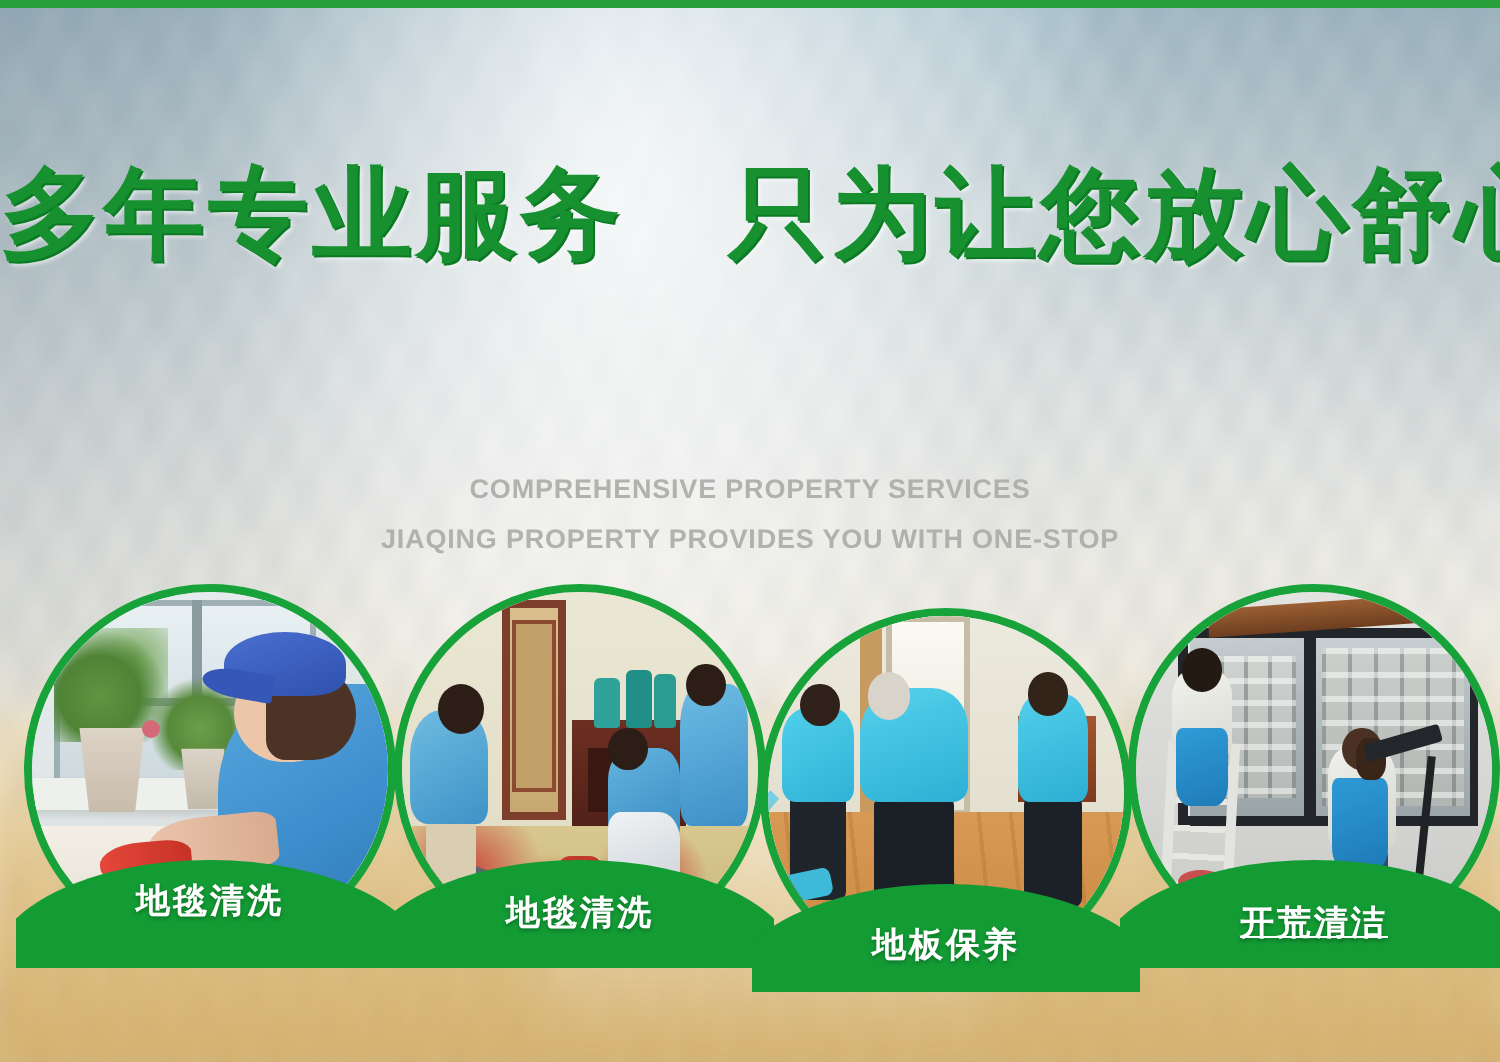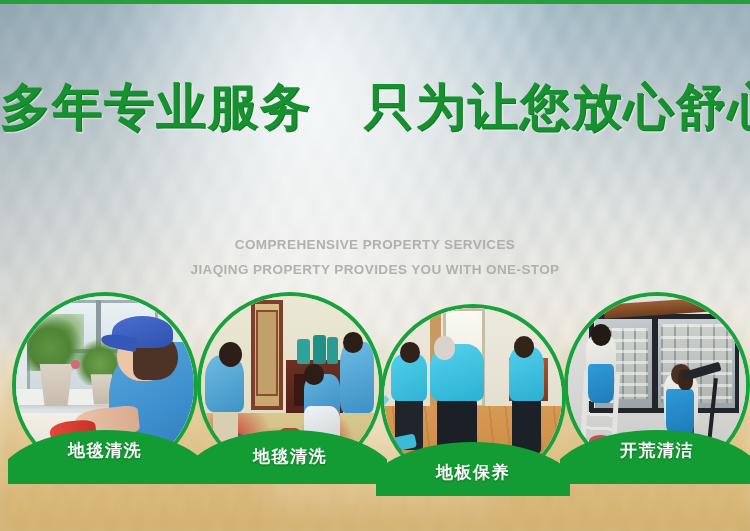--- a/index.html
+++ b/index.html
@@ -343,21 +343,21 @@
     color:#ffffff;
     font-size:17px;
     font-weight:bold;
     letter-spacing:1.5px;
     text-shadow:0 1px 2px rgba(0,0,0,.28);
     white-space:nowrap;
   }
   .circle-item.c0 .chord-label{ bottom:16px; }
   .circle-item.c1 .chord-label{ bottom:10px; }
   .circle-item.c2 .chord-label{ bottom:6px; }
-  .circle-item.c3 .chord-label{ bottom:16px; }
+  .circle-item.c3 .chord-label{ bottom:5px;text-decoration:underline; }
 </style>
 </head>
 <body>
 
 <div class="banner">
 
   <div class="bg-base"></div>
   <div class="bg-tower"></div>
   <div class="bg-shadow-left"></div>
   <div class="bg-shadow-right"></div>

